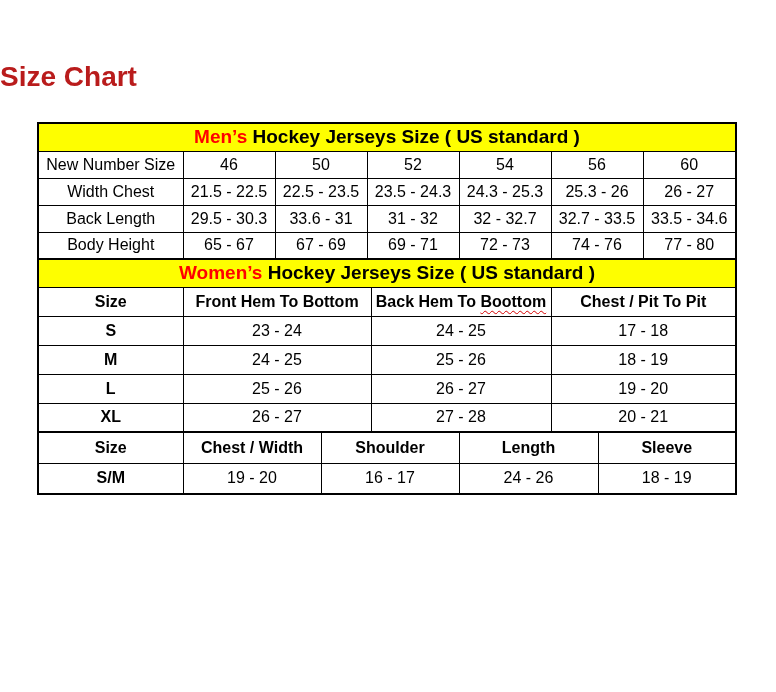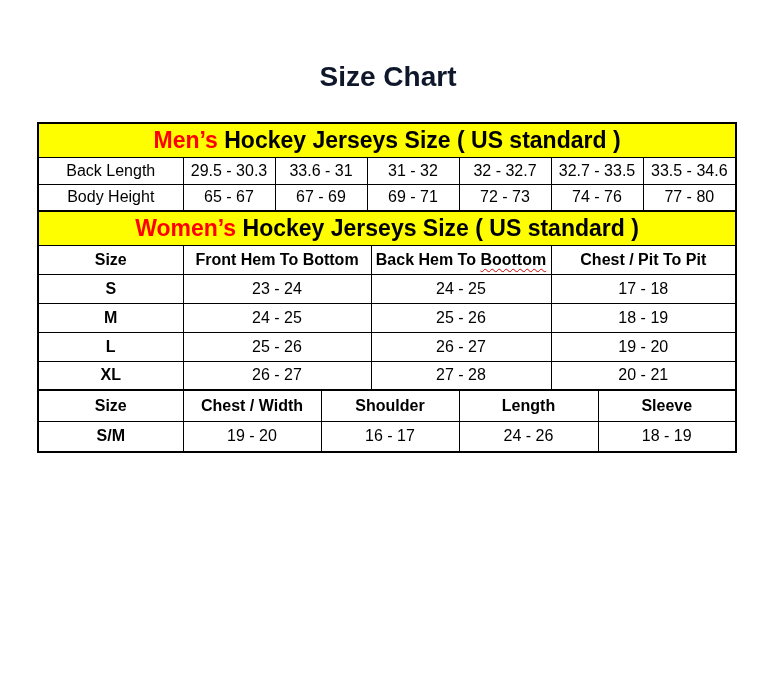--- a/index.html
+++ b/index.html
@@ -6,24 +6,24 @@
   html, body {
     margin: 0; padding: 0;
     width: 776px; height: 692px;
     background: #ffffff;
     font-family: "Liberation Sans", "DejaVu Sans", sans-serif;
     color: #000000;
     overflow: hidden;
   }
   .page-title {
     margin: 58px 0 0 0;
-    text-align: center;
+    text-align: left;
     font-size: 28px;
     font-weight: 700;
-    color: #0f172a;
+    color: #b91c1c;
     line-height: 38px;
   }
   .tables-wrap {
     margin: 26px 0 0 37px;
     width: 698px;
   }
   table.size-table {
     border-collapse: collapse;
     table-layout: fixed;
     width: 698px;
@@ -36,22 +36,22 @@
     vertical-align: middle;
     padding: 0 2px;
     font-size: 16px;
     font-weight: 400;
     white-space: nowrap;
     overflow: hidden;
   }
   tr.band td {
     background: #FEFE00;
     font-weight: 700;
-    font-size: 23px;
-    height: 34px;
+    font-size: 19px;
+    height: 28px;
   }
   tr.band .red-word { color: #FF0000; }
   tr.head th { font-weight: 700; }
   .mens  th, .mens  td { height: 27px; }
   .womens th, .womens td { height: 29px; }
   .youth th, .youth td { height: 31px; }
   .womens td.label, .youth td.label { font-weight: 700; }
   .misspell {
     text-decoration: underline;
     text-decoration-style: wavy;
@@ -73,20 +73,38 @@
         <col style="width:92px">
         <col style="width:92px">
         <col style="width:92px">
       <col style="width:92px">
         <col style="width:92px">
         <col style="width:93px">
     </colgroup>
     <tbody>
         <tr class="band">
       <td colspan="7"><span class="red-word">Men’s</span><span> Hockey Jerseys Size ( US standard )</span></td>
+    </tr>
+    <tr>
+      <td class="label">New Number Size</td>
+      <td>46</td>
+      <td>50</td>
+      <td>52</td>
+      <td>54</td>
+      <td>56</td>
+      <td>60</td>
+    </tr>
+    <tr>
+      <td class="label">Width Chest</td>
+      <td>21.5 - 22.5</td>
+      <td>22.5 - 23.5</td>
+      <td>23.5 - 24.3</td>
+      <td>24.3 - 25.3</td>
+      <td>25.3 - 26</td>
+      <td>26 - 27</td>
     </tr>
     <tr>
       <td class="label">Back Length</td>
       <td>29.5 - 30.3</td>
       <td>33.6 - 31</td>
       <td>31 - 32</td>
       <td>32 - 32.7</td>
       <td>32.7 - 33.5</td>
       <td>33.5 - 34.6</td>
     </tr>

